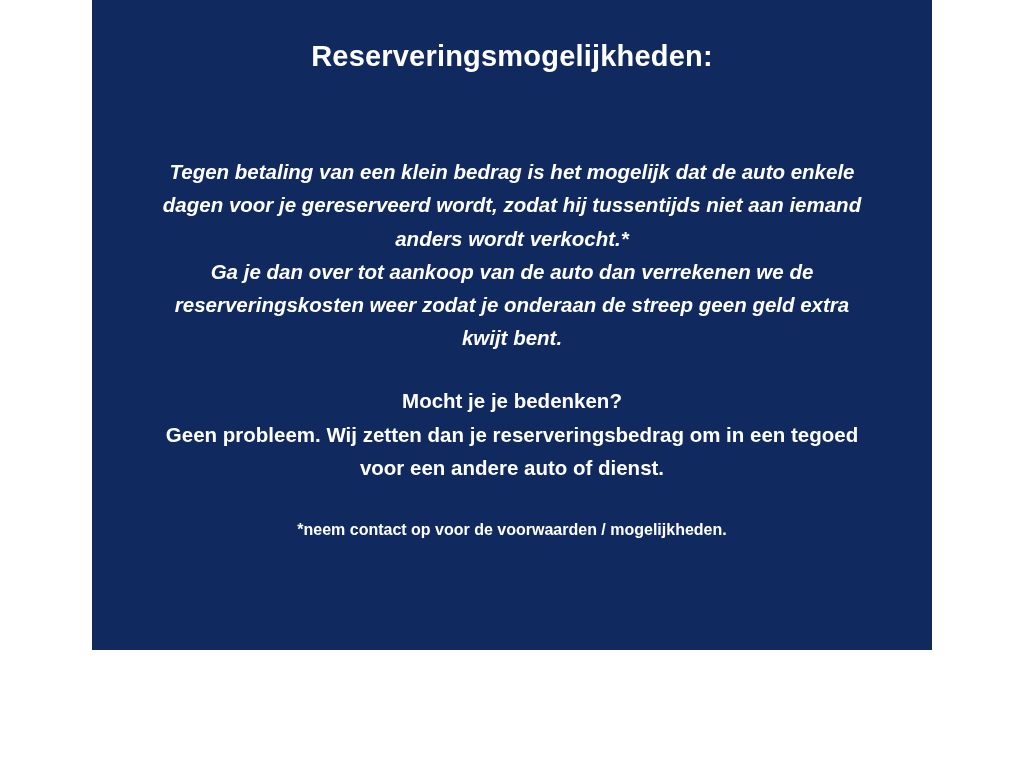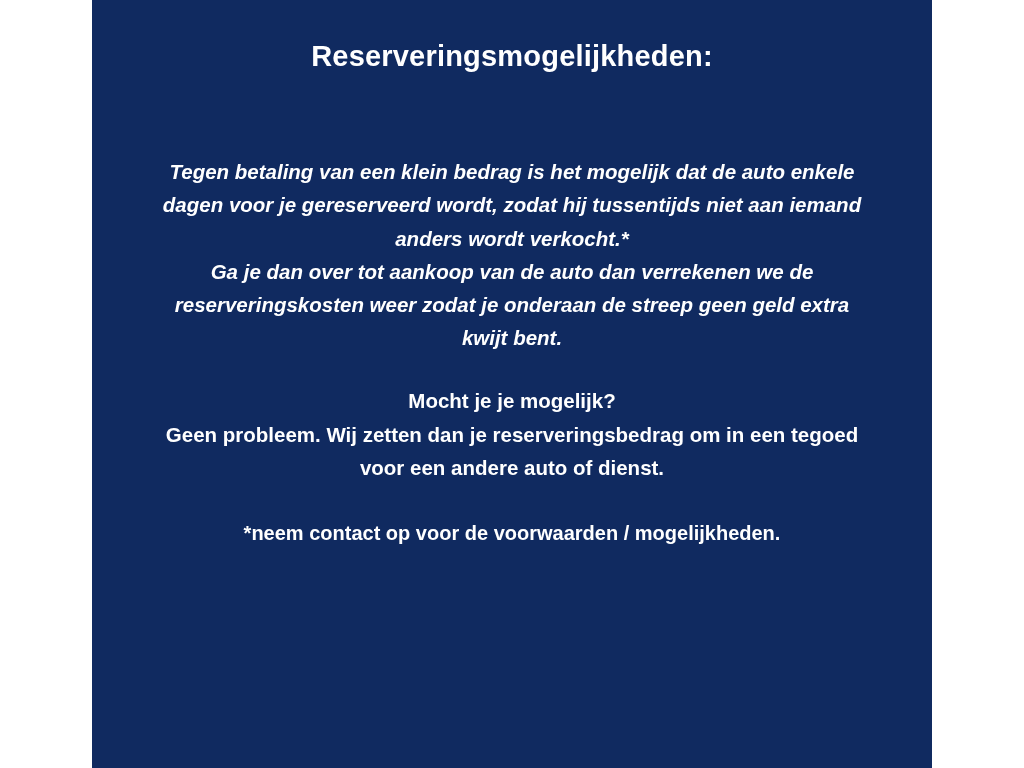--- a/index.html
+++ b/index.html
@@ -11,21 +11,21 @@
     height: 768px;
     background: #ffffff;
     font-family: "Liberation Sans", sans-serif;
     overflow: hidden;
   }
   #poster {
     position: absolute;
     left: 92px;
     top: 0;
     width: 840px;
-    height: 768px;
+    height: 650px;
     background: #102a60;
     color: #ffffff;
     box-sizing: border-box;
     padding: 26px 60px 0 60px;
     text-align: center;
   }
   .title {
     font-size: 29px;
     font-weight: bold;
     letter-spacing: 0.2px;
@@ -35,21 +35,21 @@
   .block {
     font-size: 20.5px;
     font-weight: bold;
     line-height: 1.62;
     margin: 0;
   }
   .gap-lg { height: 47px; }
   .gap-md { height: 34px; }
   .gap-sm { height: 30px; }
   .footnote {
-    font-size: 20px;
+    font-size: 16px;
     font-weight: bold;
     line-height: 1.5;
     margin: 0;
   }
 </style>
 </head>
 <body>
 
 <div id="poster">
 
@@ -58,20 +58,20 @@
   <div class="gap-lg"></div>
 
 
   <div class="gap-md"></div>
 
   <p class="block" style="white-space: pre-line; font-style: italic;">Tegen betaling van een klein bedrag is het mogelijk dat de auto enkele dagen voor je gereserveerd wordt, zodat hij tussentijds niet aan iemand anders wordt verkocht.*
 Ga je dan over tot aankoop van de auto dan verrekenen we de reserveringskosten weer zodat je onderaan de streep geen geld extra kwijt bent.</p>
 
   <div class="gap-sm"></div>
 
-  <p class="block" style="white-space: pre-line;">Mocht je je mogelijk?
+  <p class="block" style="white-space: pre-line;">Mocht je je bedenken?
 Geen probleem. Wij zetten dan je reserveringsbedrag om in een tegoed voor een andere auto of dienst.</p>
 
   <div class="gap-md"></div>
 
   <p class="footnote">*neem contact op voor de voorwaarden / mogelijkheden.</p>
 
 </div>
 
 </body></html>

